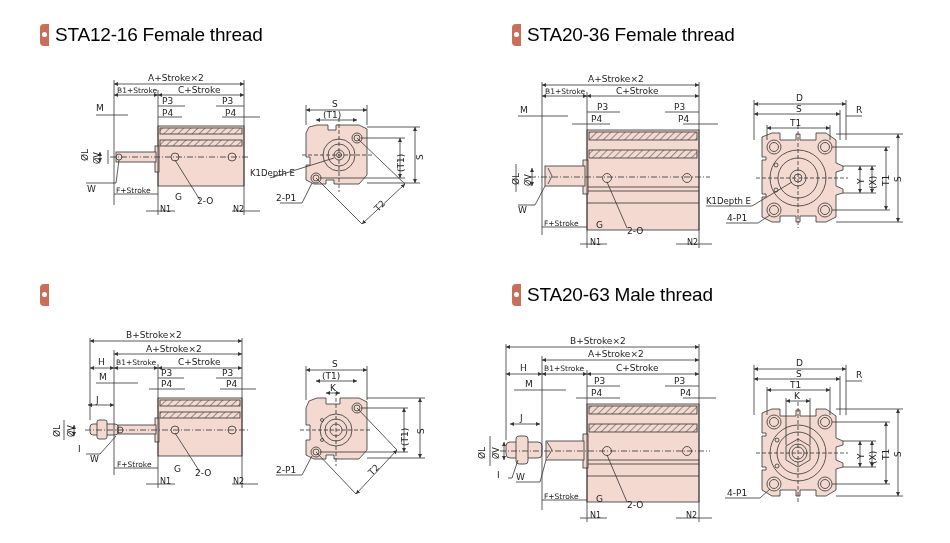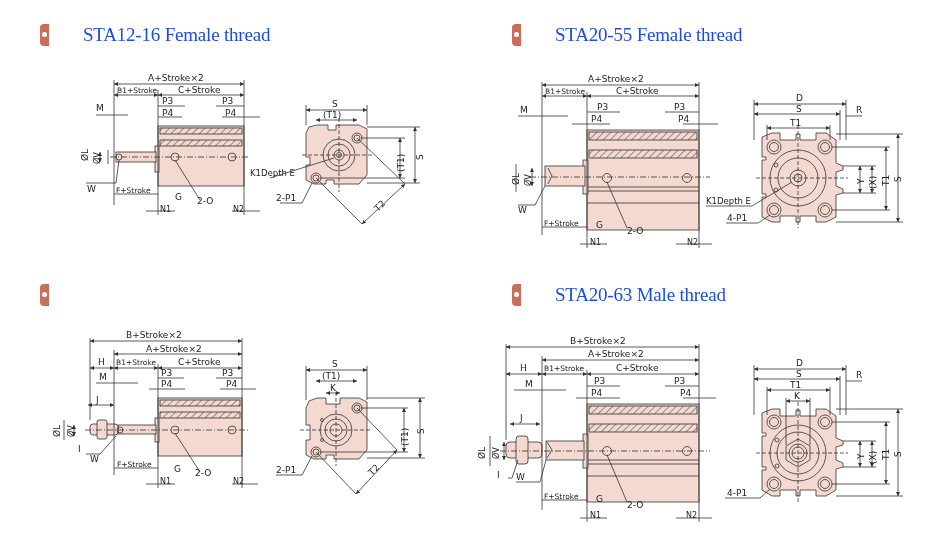--- a/index.html
+++ b/index.html
@@ -1,33 +1,33 @@
 <!DOCTYPE html>
 <html><head>
 <meta charset="utf-8">
 <style>
   html,body{margin:0;padding:0;background:#ffffff;}
   body{width:950px;height:543px;position:relative;overflow:hidden;font-family:"DejaVu Sans",sans-serif;}
   .title{position:absolute;display:flex;align-items:center;height:26px;}
   .title .marker{width:9px;height:22px;background:#c96e5a;border-radius:4px 0 0 4px;position:relative;margin-right:6px;}
   .title .marker::after{content:"";position:absolute;left:2px;top:8px;width:5px;height:5px;border-radius:50%;background:#fff;}
-  .title .txt{font-family:Liberation Serif, serif;font-size:19px;color:#1d4ed8;letter-spacing:-0.2px;margin-left:28px;}
+  .title .txt{font-family:Liberation Sans, sans-serif;font-size:19px;color:#000000;letter-spacing:-0.2px;}
   svg{position:absolute;left:0;top:0;}
   svg text{font-family:"DejaVu Sans",sans-serif;fill:#222;}
 </style>
 </head>
 <body>
 
 <div class="title" style="left:40px;top:22px;">
   <span class="marker"></span>
   <span class="txt">STA12-16 Female thread</span>
 </div>
 <div class="title" style="left:512px;top:22px;">
   <span class="marker"></span>
-  <span class="txt">STA20-55 Female thread</span>
+  <span class="txt">STA20-36 Female thread</span>
 </div>
 <div class="title" style="left:40px;top:282px;">
   <span class="marker"></span>
 </div>
 <div class="title" style="left:512px;top:282px;text-align:right;">
   <span class="marker"></span>
   <span class="txt">STA20-63 Male thread</span>
 </div>
 
 <svg width="950" height="543" viewBox="0 0 950 543">

